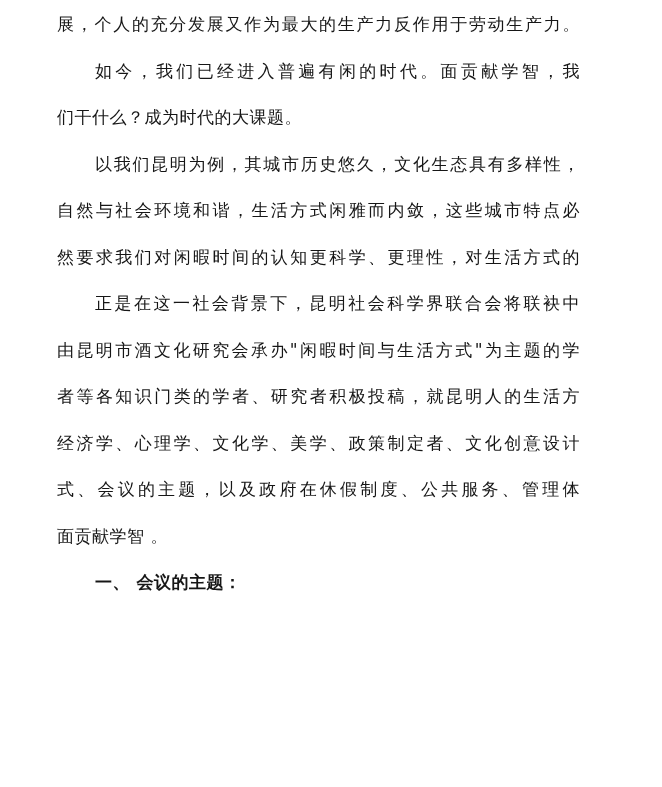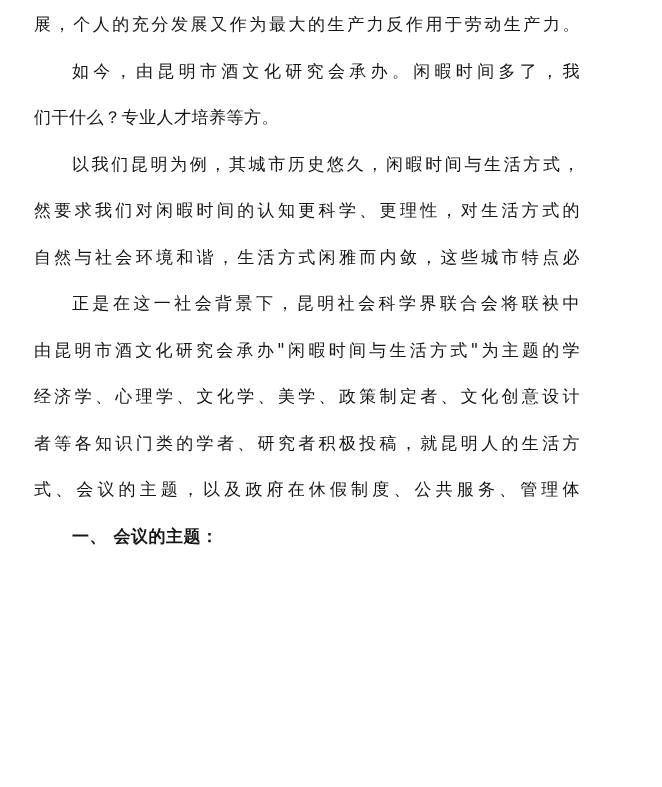--- a/index.html
+++ b/index.html
@@ -10,21 +10,21 @@
   body {
     width: 662px;
     height: 787px;
     overflow: hidden;
     font-family: "DejaVu Sans", "Liberation Sans", sans-serif;
   }
   .page {
     box-sizing: border-box;
     width: 662px;
     height: 787px;
-    padding: 1px 82px 0 34px;
+    padding: 1px 82px 0 57px;
     color: #161616;
     font-size: 17px;
     line-height: 46.5px;
     letter-spacing: 0.5px;
   }
   .line {
     width: 100%;
   }
   
   .j {
@@ -38,24 +38,25 @@
   }
   .heading {
     font-weight: bold;
   }
 </style>
 </head>
 <body>
 
 <div class="page">
   <div class="line j">展，个人的充分发展又作为最大的生产力反作用于劳动生产力。</div>
-  <div class="line j ind">如今，由昆明市酒文化研究会承办。闲暇时间多了，我</div>
-  <div class="line">们干什么？专业人才培养等方。</div>
-  <div class="line j ind">以我们昆明为例，其城市历史悠久，闲暇时间与生活方式，</div>
+  <div class="line j ind">如今，我们已经进入普遍有闲的时代。面贡献学智，我</div>
+  <div class="line">们干什么？成为时代的大课题。</div>
+  <div class="line j ind">以我们昆明为例，其城市历史悠久，文化生态具有多样性，</div>
+  <div class="line j">自然与社会环境和谐，生活方式闲雅而内敛，这些城市特点必</div>
   <div class="line j">然要求我们对闲暇时间的认知更科学、更理性，对生活方式的</div>
-  <div class="line j">自然与社会环境和谐，生活方式闲雅而内敛，这些城市特点必</div>
   <div class="line j ind">正是在这一社会背景下，昆明社会科学界联合会将联袂中</div>
   <div class="line j">由昆明市酒文化研究会承办"闲暇时间与生活方式"为主题的学</div>
+  <div class="line j">者等各知识门类的学者、研究者积极投稿，就昆明人的生活方</div>
   <div class="line j">经济学、心理学、文化学、美学、政策制定者、文化创意设计</div>
-  <div class="line j">者等各知识门类的学者、研究者积极投稿，就昆明人的生活方</div>
   <div class="line j">式、会议的主题，以及政府在休假制度、公共服务、管理体</div>
+  <div class="line">面贡献学智 。</div>
   <div class="line ind heading">一、 会议的主题：</div>
 </div>
 
 </body></html>

